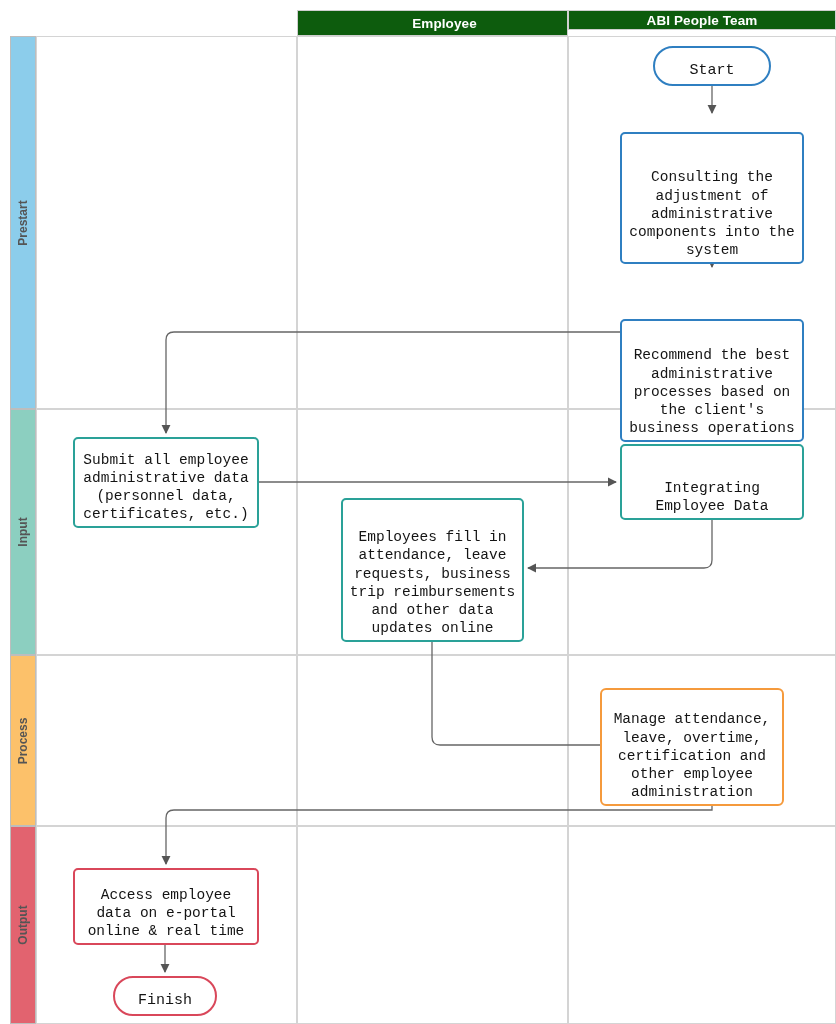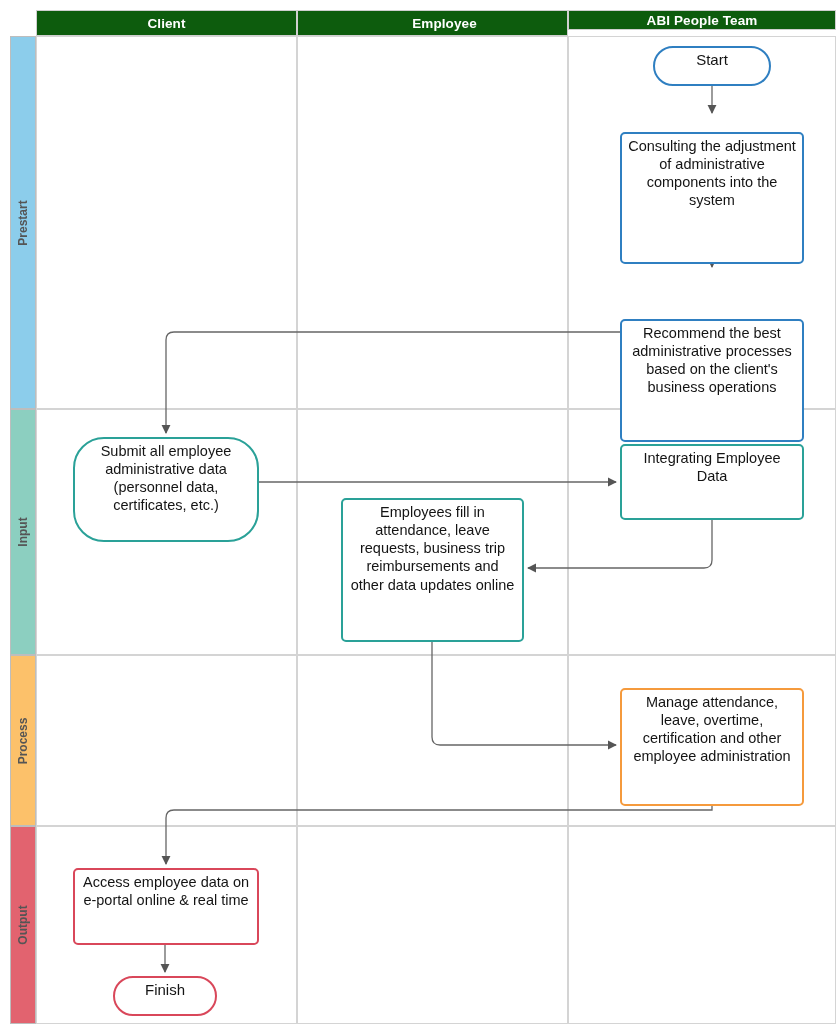--- a/index.html
+++ b/index.html
@@ -61,27 +61,28 @@
   }
 
   
   .node {
     position: absolute;
     box-sizing: border-box;
     background: #ffffff;
     border: 2px solid #888;
     border-radius: 5px;
     display: flex;
-    align-items: flex-start;
+    align-items: flex-end;
     justify-content: center;
     text-align: center;
     font-size: 14.5px;
     line-height: 1.25;
     color: #141414;
     padding: 3px 6px;
+    font-family: Liberation Mono, monospace;
   }
   .node.terminal {
     border-radius: 999px;
     font-size: 15px;
   }
   .node.blue   { border-color: #2f7fc1; }
   .node.teal   { border-color: #2aa198; }
   .node.orange { border-color: #f59a3c; }
   .node.red    { border-color: #d9475a; }
 
@@ -91,23 +92,20 @@
     left: 0; top: 0;
     width: 836px; height: 1024px;
     pointer-events: none;
   }
 </style>
 </head>
 <body>
 
 <div id="canvas">
 
-  <div class="lane-header" style="left:36px; top:10px; width:261px; height:26px;">
-    <span>Client</span>
-  </div>
   <div class="lane-header" style="left:297px; top:10px; width:271px; height:26px;padding-left:24px;">
     <span>Employee</span>
   </div>
   <div class="lane-header" style="left:568px; top:10px; width:268px; height:20px;">
     <span>ABI People Team</span>
   </div>
 
   <div class="phase-band" style="top:36px; height:373px; background:#8ccdeb;">
     <span class="phase-label">Prestart</span>
   </div>
@@ -166,33 +164,33 @@
   </div>
 
   <div class="node blue" style="left:620px; top:132px; width:184px; height:132px;">
     <span>Consulting the adjustment of administrative components into the system</span>
   </div>
 
   <div class="node blue" style="left:620px; top:271px; width:184px; height:123px;margin-top:48px;">
     <span>Recommend the best administrative processes based on the client's business operations</span>
   </div>
 
-  <div class="node teal" style="left:73px; top:437px; width:186px; height:105px;border-radius:31px;">
+  <div class="node teal" style="left:73px; top:437px; width:186px; height:91px;">
     <span>Submit all employee administrative data (personnel data, certificates, etc.)</span>
   </div>
 
   <div class="node teal" style="left:620px; top:444px; width:184px; height:76px;">
     <span>Integrating Employee Data</span>
   </div>
 
   <div class="node teal" style="left:341px; top:498px; width:183px; height:144px;">
     <span>Employees fill in attendance, leave requests, business trip reimbursements and other data updates online</span>
   </div>
 
-  <div class="node orange" style="left:620px; top:688px; width:184px; height:118px;">
+  <div class="node orange" style="left:600px; top:688px; width:184px; height:118px;border-radius:6px;">
     <span>Manage attendance, leave, overtime, certification and other employee administration</span>
   </div>
 
   <div class="node red" style="left:73px; top:868px; width:186px; height:77px;">
     <span>Access employee data on e-portal online &amp; real time</span>
   </div>
 
   <div class="node terminal red" style="left:113px; top:976px; width:104px; height:40px;">
     <span>Finish</span>
   </div>

